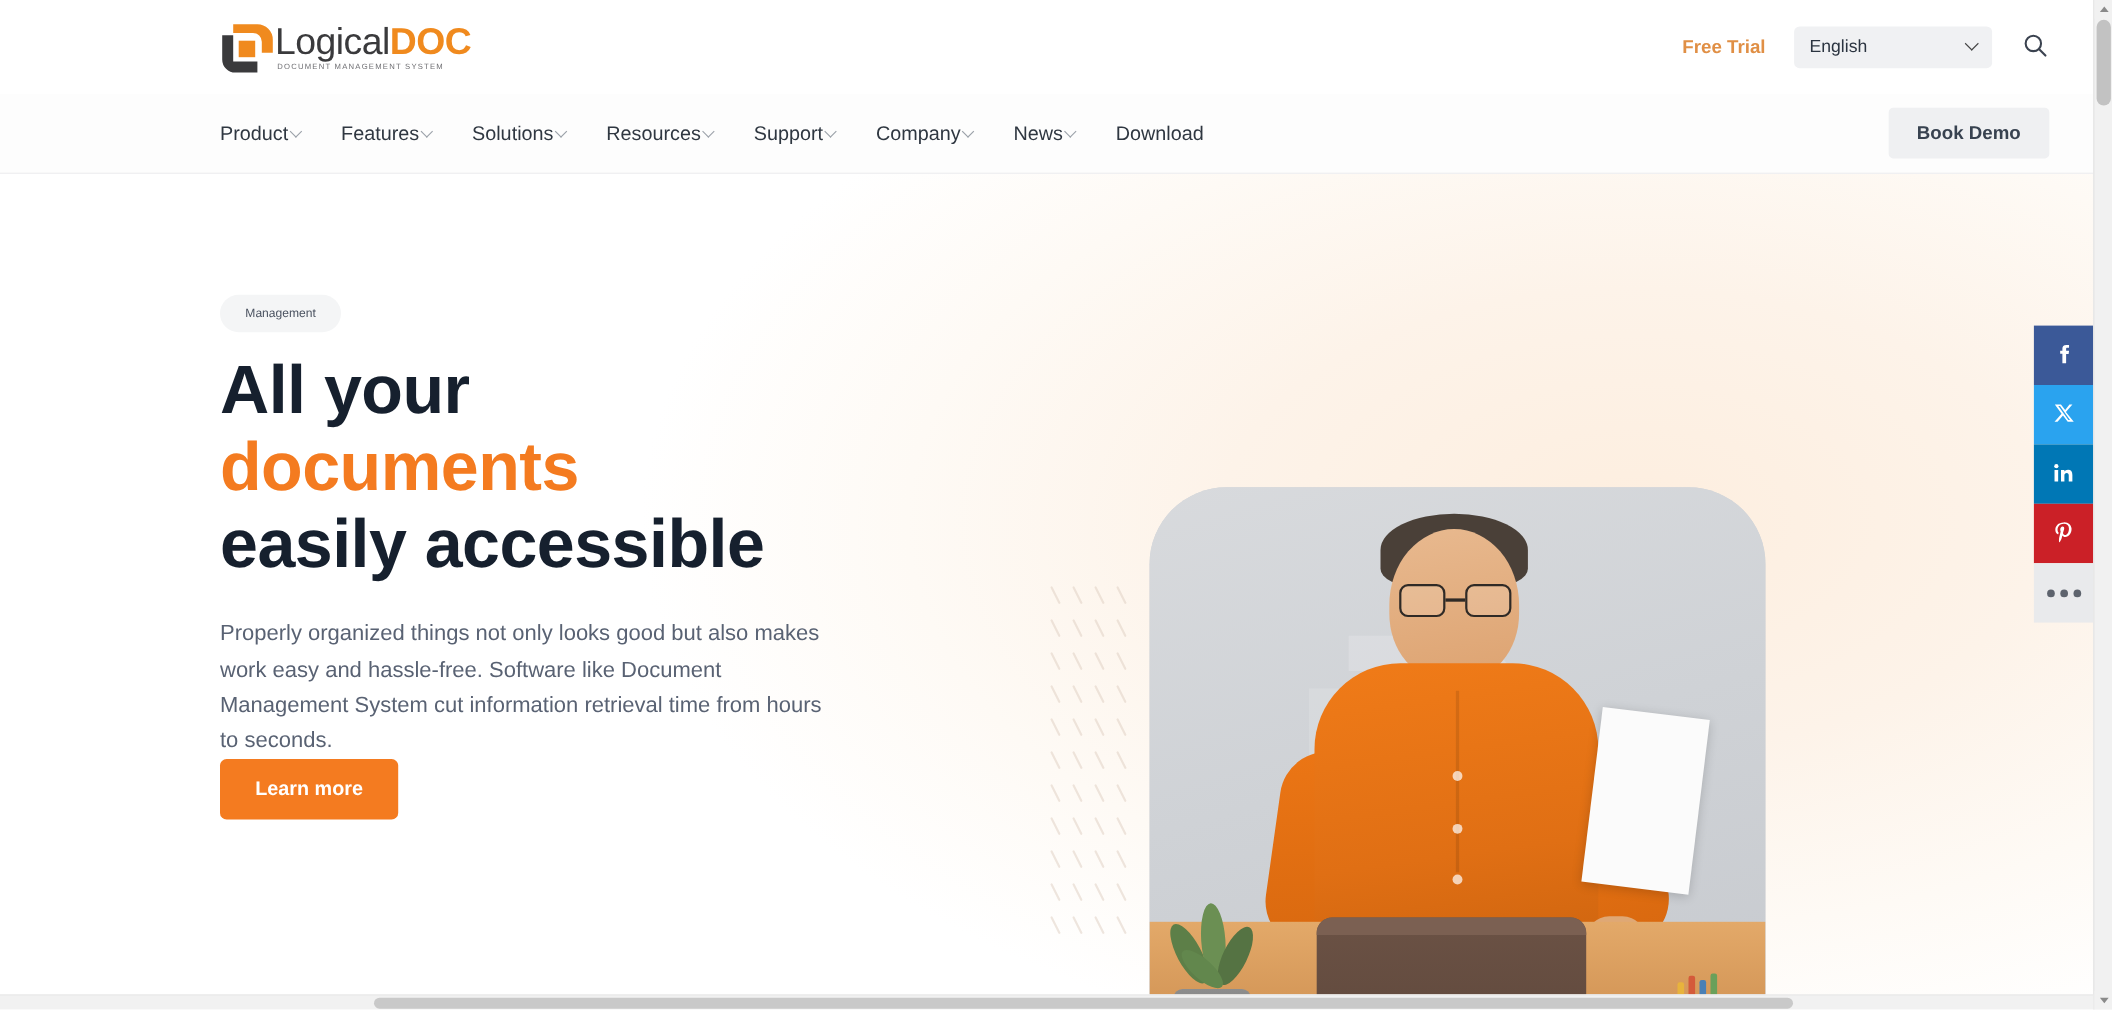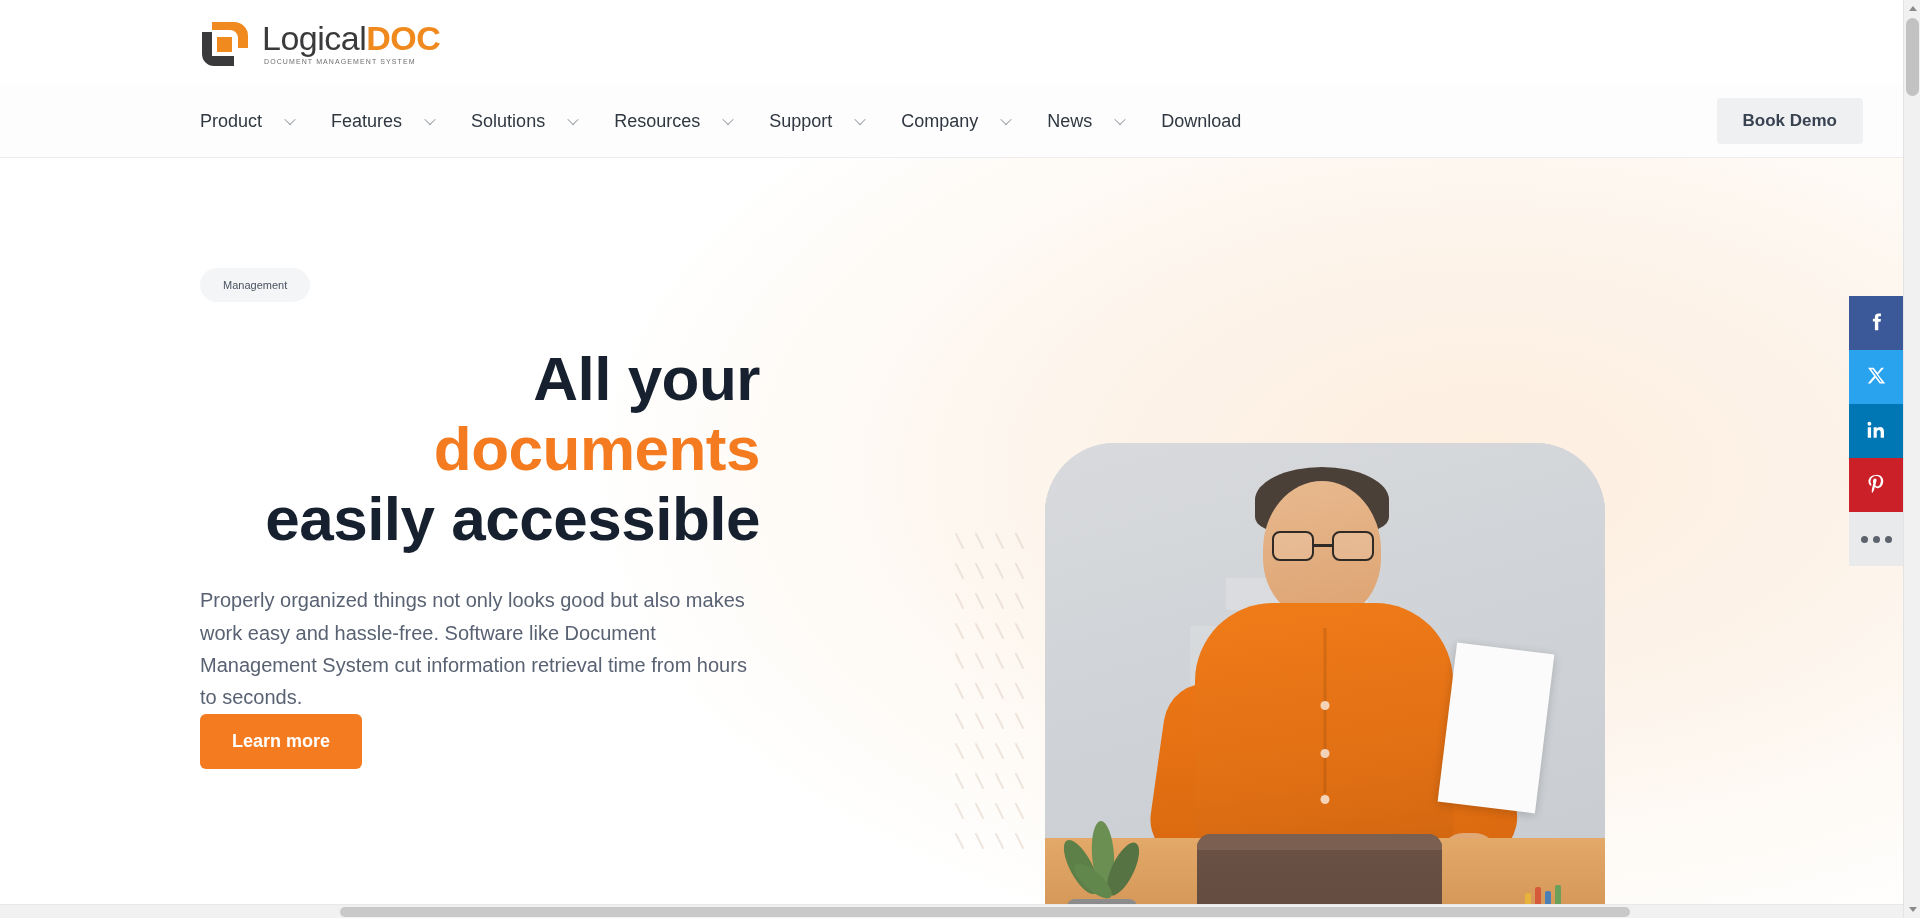--- a/index.html
+++ b/index.html
@@ -90,21 +90,20 @@
     background: #ffffff;
     display: flex;
     align-items: center;
     padding: 0 40px 0 200px;
     z-index: 20;
   }
 
   .logo {
     display: flex;
     align-items: center;
-    gap: 12px;
     text-decoration: none;
     cursor: pointer;
   }
   .logo-mark {
     width: 50px; height: 50px;
     position: relative;
     flex: 0 0 auto;
   }
   .logo-text-wrap { display: flex; flex-direction: column; align-items: flex-start; }
   .logo-word {
@@ -182,21 +181,21 @@
   }
   .nav-items {
     display: flex;
     align-items: center;
     gap: 37px;
     list-style: none;
   }
   .nav-item {
     display: flex;
     align-items: center;
-    gap: 24px;
+    gap: 3px;
     font-size: 18px;
     color: #2f3741;
     cursor: pointer;
     white-space: nowrap;
   }
   .nav-chev {
     width: 8px; height: 8px;
     border-right: 1.5px solid #9aa0a8;
     border-bottom: 1.5px solid #9aa0a8;
     transform: rotate(45deg) translate(-1px,-1px);
@@ -253,27 +252,26 @@
     display: inline-block;
     background: #f4f5f6;
     color: #4a5260;
     font-size: 11px;
     border-radius: 24px;
     padding: 11px 23px;
     cursor: pointer;
   }
 
   .hero-title {
-    margin-top: 42px;
+    margin-top: 18px;
     font-size: 62px;
     font-weight: 700;
     line-height: 1.13;
     color: #16202e;
     letter-spacing: -0.5px;
-    text-align: right;
   }
   .hero-title .hl { color: #f47b20; }
 
   .hero-body {
     margin-top: 30px;
     font-size: 20px;
     line-height: 1.62;
     color: #596273;
     max-width: 650px;
   }
@@ -495,20 +493,37 @@
           </svg>
         </span>
         <span class="logo-text-wrap">
           <span class="logo-word">
             <span class="lg-a">Logical</span><span class="lg-b">DOC</span>
           </span>
           <span class="logo-tag">DOCUMENT MANAGEMENT SYSTEM</span>
         </span>
       </a>
 
+      <div class="topbar-right">
+        <a class="free-trial" href="#">Free Trial</a>
+
+        <div class="lang-select">
+          <span>English</span>
+          <span class="chev"></span>
+        </div>
+
+        <button class="search-btn">
+          <span>
+            <svg width="24" height="24" viewBox="0 0 24 24" fill="none" aria-hidden="true">
+              <circle cx="10.5" cy="10.5" r="7" stroke="#3b4350" stroke-width="1.9"></circle>
+              <line x1="15.6" y1="15.6" x2="21.5" y2="21.5" stroke="#3b4350" stroke-width="1.9" stroke-linecap="round"></line>
+            </svg>
+          </span>
+        </button>
+      </div>
     </header>
 
     <nav class="mainnav">
       <ul class="nav-items">
         <li class="nav-item">
           <span>Product</span>
           <span class="nav-chev"></span>
         </li>
         <li class="nav-item">
           <span>Features</span>

